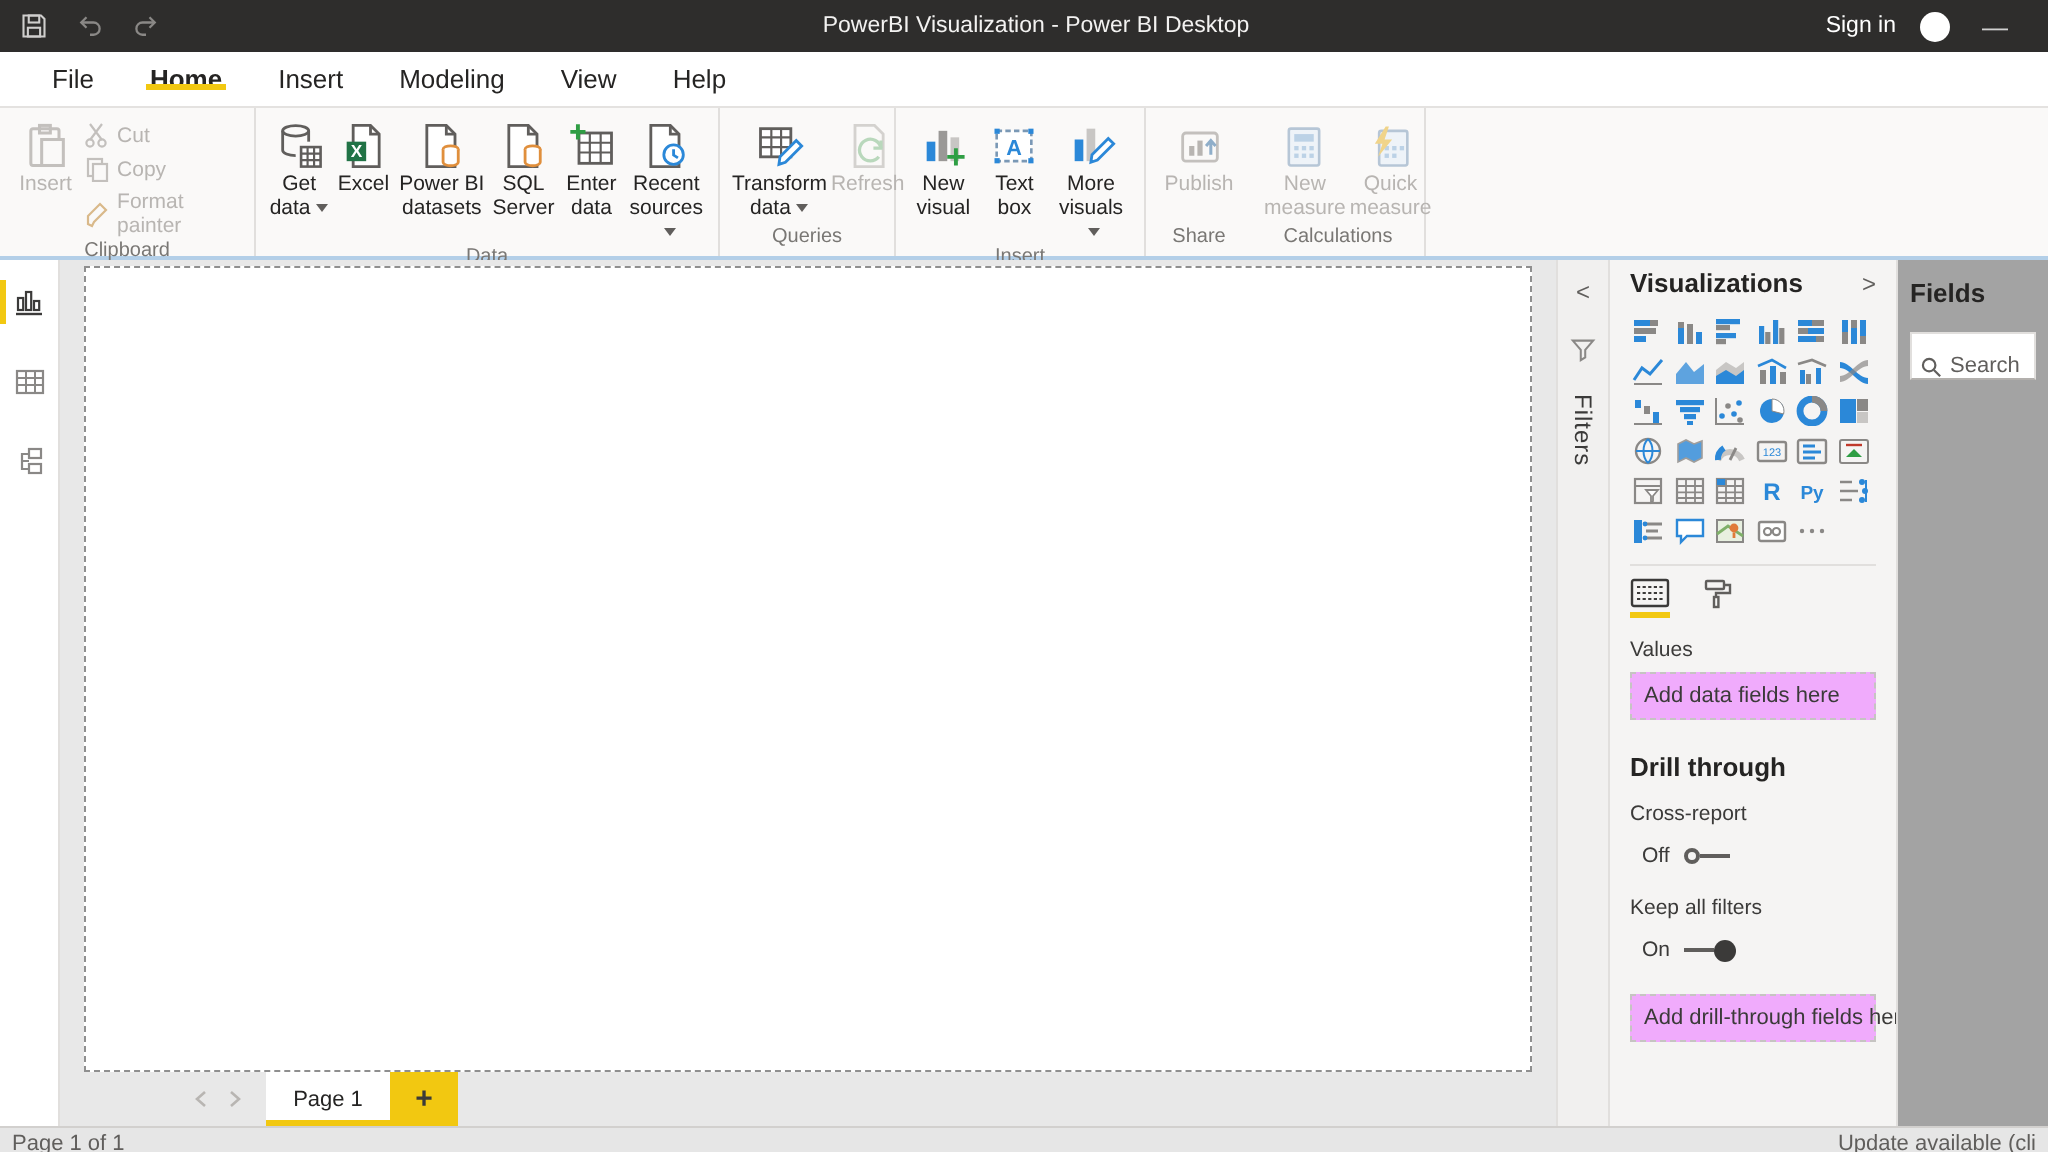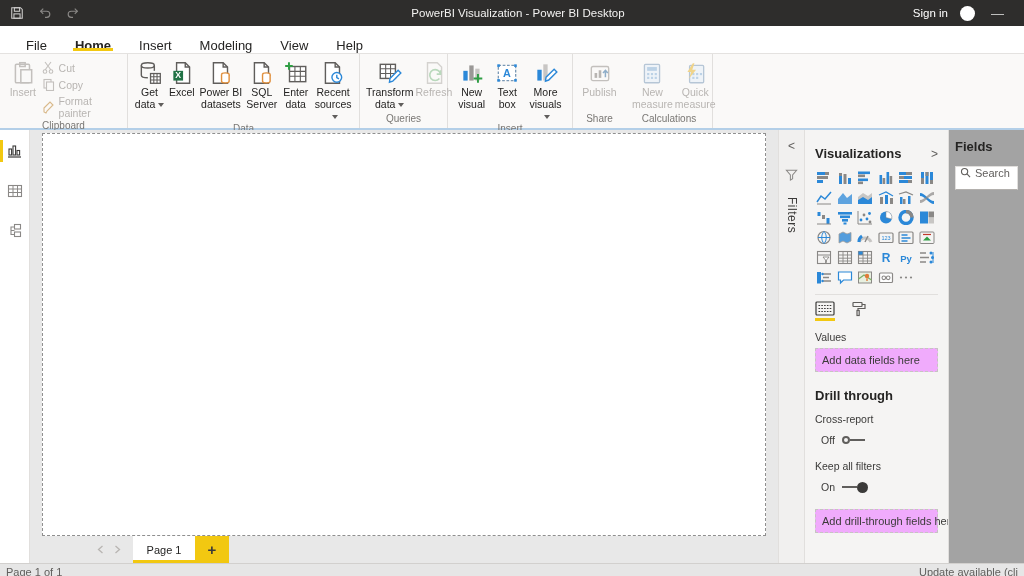--- a/index.html
+++ b/index.html
@@ -10,21 +10,21 @@
   .titlebar { height:26px; background:#2e2d2c; display:flex; align-items:center;
     position:relative; color:#fff; }
   .tb-left { display:flex; align-items:center; gap:14px; padding-left:10px; }
   .tb-ic { width:14px; height:14px; display:inline-flex; }
   .tb-title { position:absolute; left:12px; right:0; text-align:center; font-size:11.5px; color:#f3f2f1; pointer-events:none; }
   .tb-right { margin-left:auto; display:flex; align-items:center; gap:12px; padding-right:16px; font-size:11.5px; }
   .avatar { width:15px; height:15px; border-radius:50%; background:#fff; }
   .min-btn { color:#d0d0d0; font-size:13px; padding:0 4px; }
 
   
-  .menubar { height:28px; background:#fff; display:flex; align-items:flex-end;
+  .menubar { height:28px; background:#fff; display:flex; align-items:center;
     padding-left:12px; border-bottom:1px solid #e4e2e0; }
   .menu-item { display:flex; align-items:center; padding:0 14px; font-size:13px;
     color:#252423; position:relative; }
   .menu-item.active { font-weight:bold; }
   .menu-item.active::after { content:""; position:absolute; left:12px; right:12px;
     bottom:2px; height:3px; background:#f2c811; }
 
   
   .ribbon { height:76px; background:#faf9f8; display:flex; align-items:stretch;
     border-bottom:2px solid #b3cfe8; }
@@ -63,21 +63,21 @@
     font-size:15px; font-weight:bold; color:#3b3a39; }
 
   
   .filters-strip { width:26px; background:#f1f0ef; border-left:1px solid #e1dfdd;
     display:flex; flex-direction:column; align-items:center; padding-top:10px; gap:16px; }
   .v-text { writing-mode:vertical-rl; font-size:12px; color:#3b3a39; letter-spacing:0.5px; }
   .chev { font-size:12px; color:#605e5c; line-height:1; }
 
   
   .vis-panel { width:144px; background:#f5f4f3; border-left:1px solid #e1dfdd;
-    padding:16px 10px 0 10px; display:flex; flex-direction:column; }
+    padding:4px 10px 0 10px; display:flex; flex-direction:column; }
   .panel-head { display:flex; align-items:center; justify-content:space-between; margin-bottom:8px; }
   .panel-title { font-size:13px; font-weight:bold; color:#252423; }
   .vis-grid { display:grid; grid-template-columns:repeat(6,1fr); row-gap:3px; margin-bottom:8px; }
   .vicon { width:18px; height:17px; display:flex; align-items:center; justify-content:center; }
   .vicon svg { width:16px; height:15px; }
   .well-tabs { display:flex; gap:16px; border-top:1px solid #e1dfdd; padding-top:6px; margin-bottom:6px; }
   .well-tab { display:flex; flex-direction:column; align-items:center; padding-bottom:2px; }
   .well-tab.active { border-bottom:3px solid #f2c811; }
   .sec-label { font-size:10.5px; color:#3b3a39; margin:4px 0 5px 0; }
   .field-well { background:#f0abfc; border:1px dashed #c6c4c2; font-size:11px; color:#3b3a39;
@@ -86,21 +86,21 @@
   .toggle-label { font-size:10.5px; color:#3b3a39; margin-bottom:9px; }
   .toggle { display:flex; align-items:center; gap:7px; font-size:10.5px; color:#3b3a39; margin:0 0 14px 6px; }
   .tg-track { width:15px; height:2px; background:#605e5c; }
   .knob-off { width:8px; height:8px; border:2px solid #605e5c; border-radius:50%; background:#f5f4f3; }
   .knob-on { width:11px; height:11px; border-radius:50%; background:#3b3a39; }
   .tg-row { display:flex; align-items:center; }
 
   
   .fields-panel { width:76px; background:#a3a3a3; border-left:1px solid #e1dfdd; padding:9px 6px; }
   .search-box { margin-top:12px; background:#fff; border:1px solid #e1dfdd; border-bottom:1px solid #b3b0ad;
-    height:24px; display:flex; align-items:flex-start; gap:4px; padding:0 4px; font-size:11px; color:#605e5c; }
+    height:24px; display:flex; align-items:flex-end; gap:4px; padding:0 4px; font-size:11px; color:#605e5c; }
 
   
   .statusbar { height:13px; background:#e6e6e6; border-top:1px solid #d2d0ce;
     display:flex; justify-content:space-between; font-size:11px; color:#605e5c;
     padding:1px 6px 0 6px; line-height:14px; overflow:hidden; }
 </style>
 </head>
 <body>
 
 <div class="titlebar">

